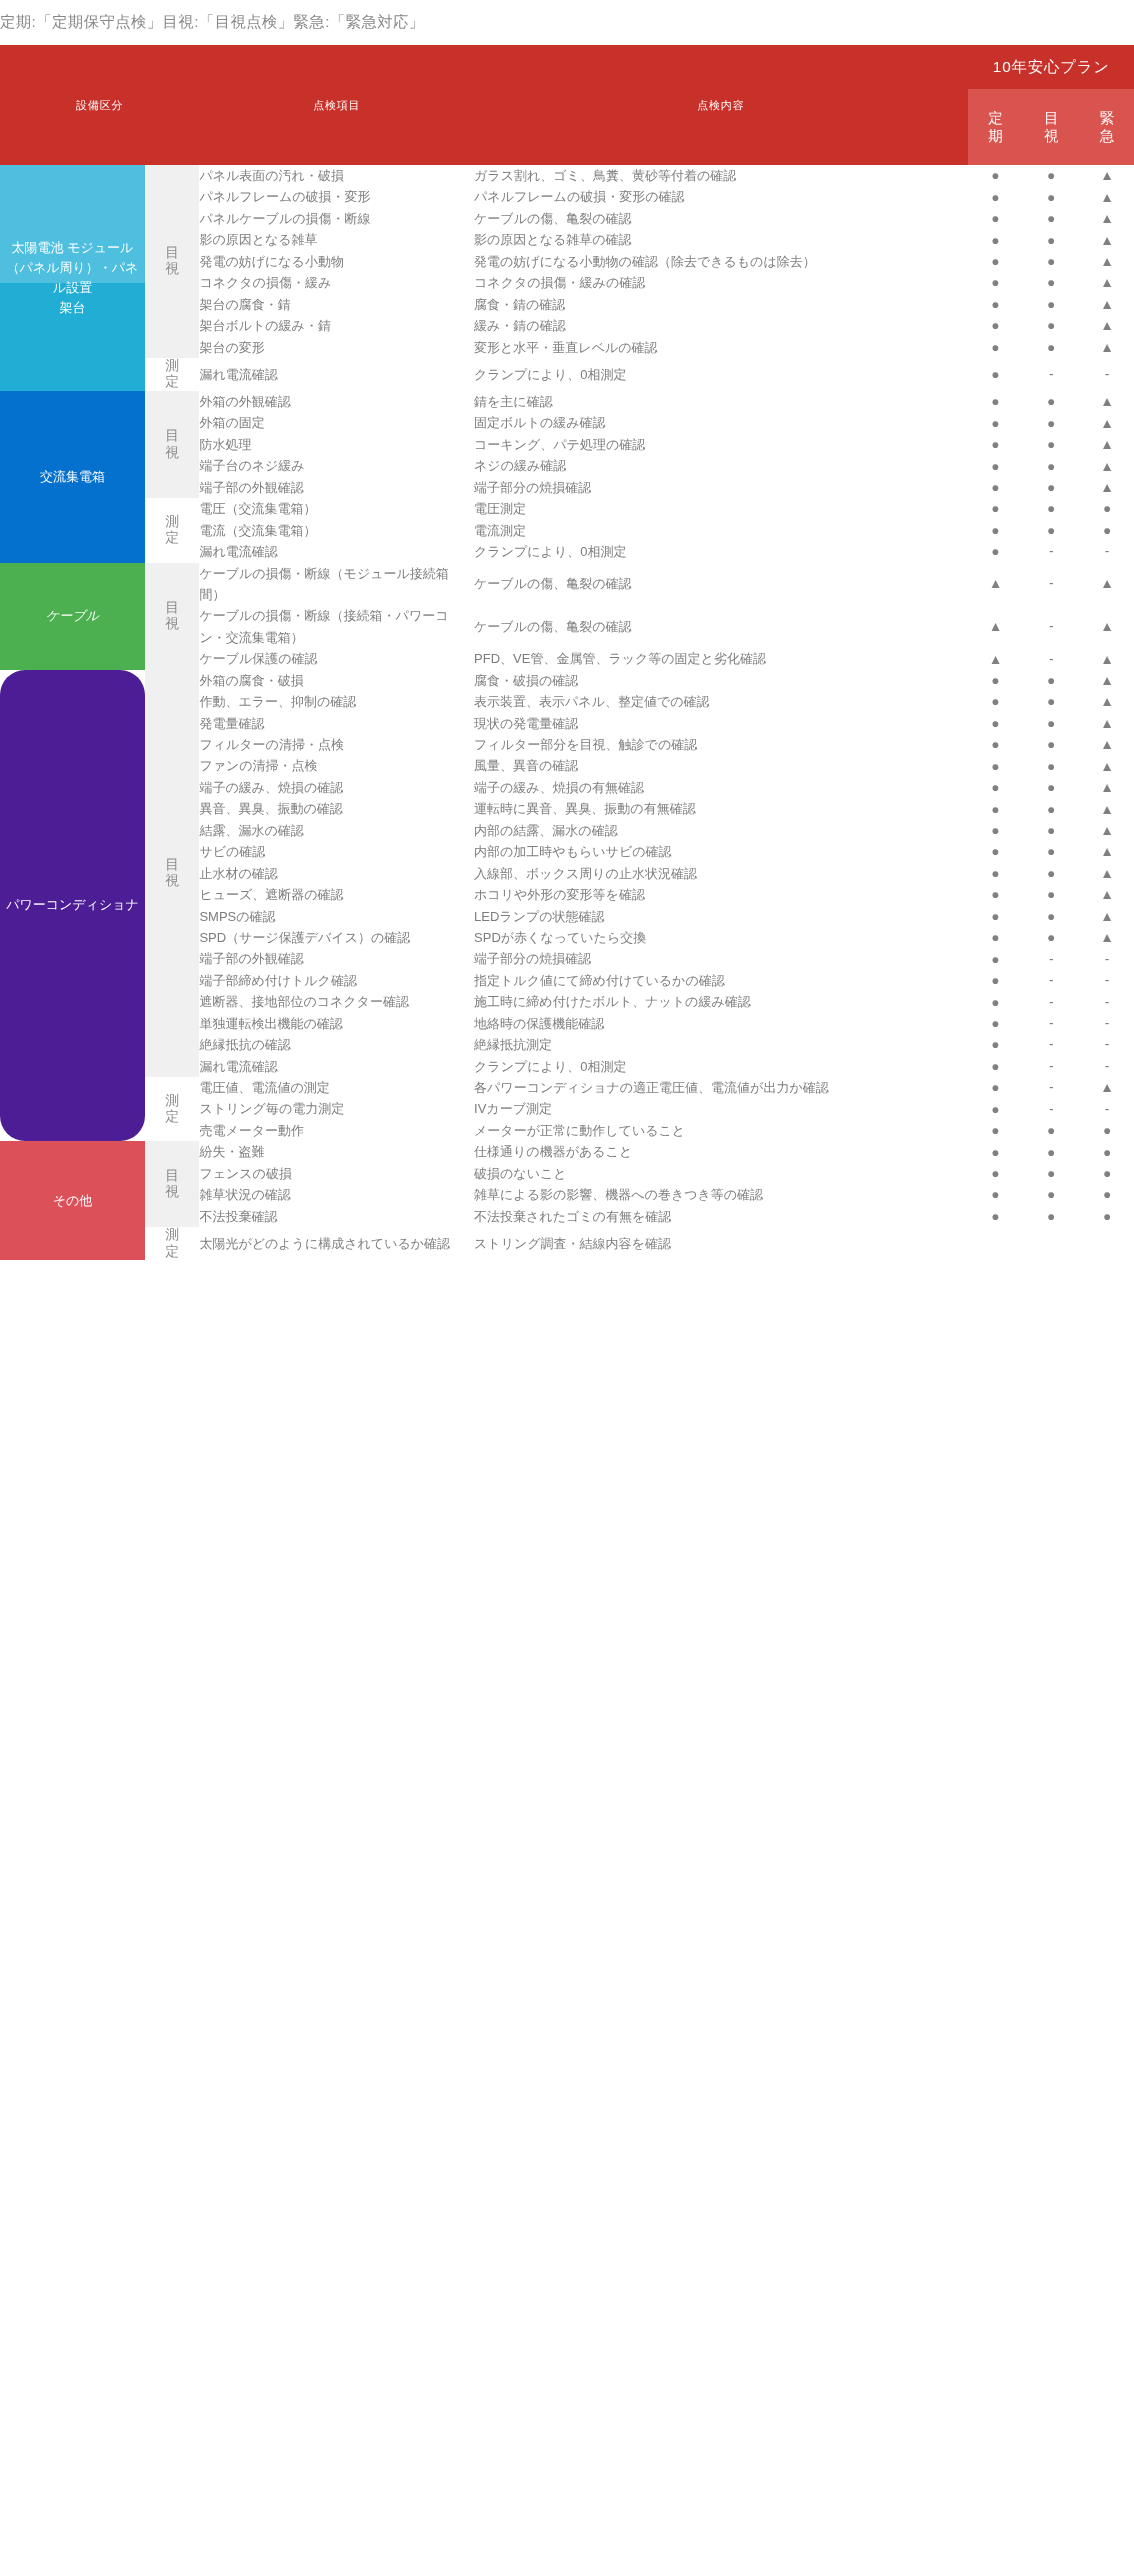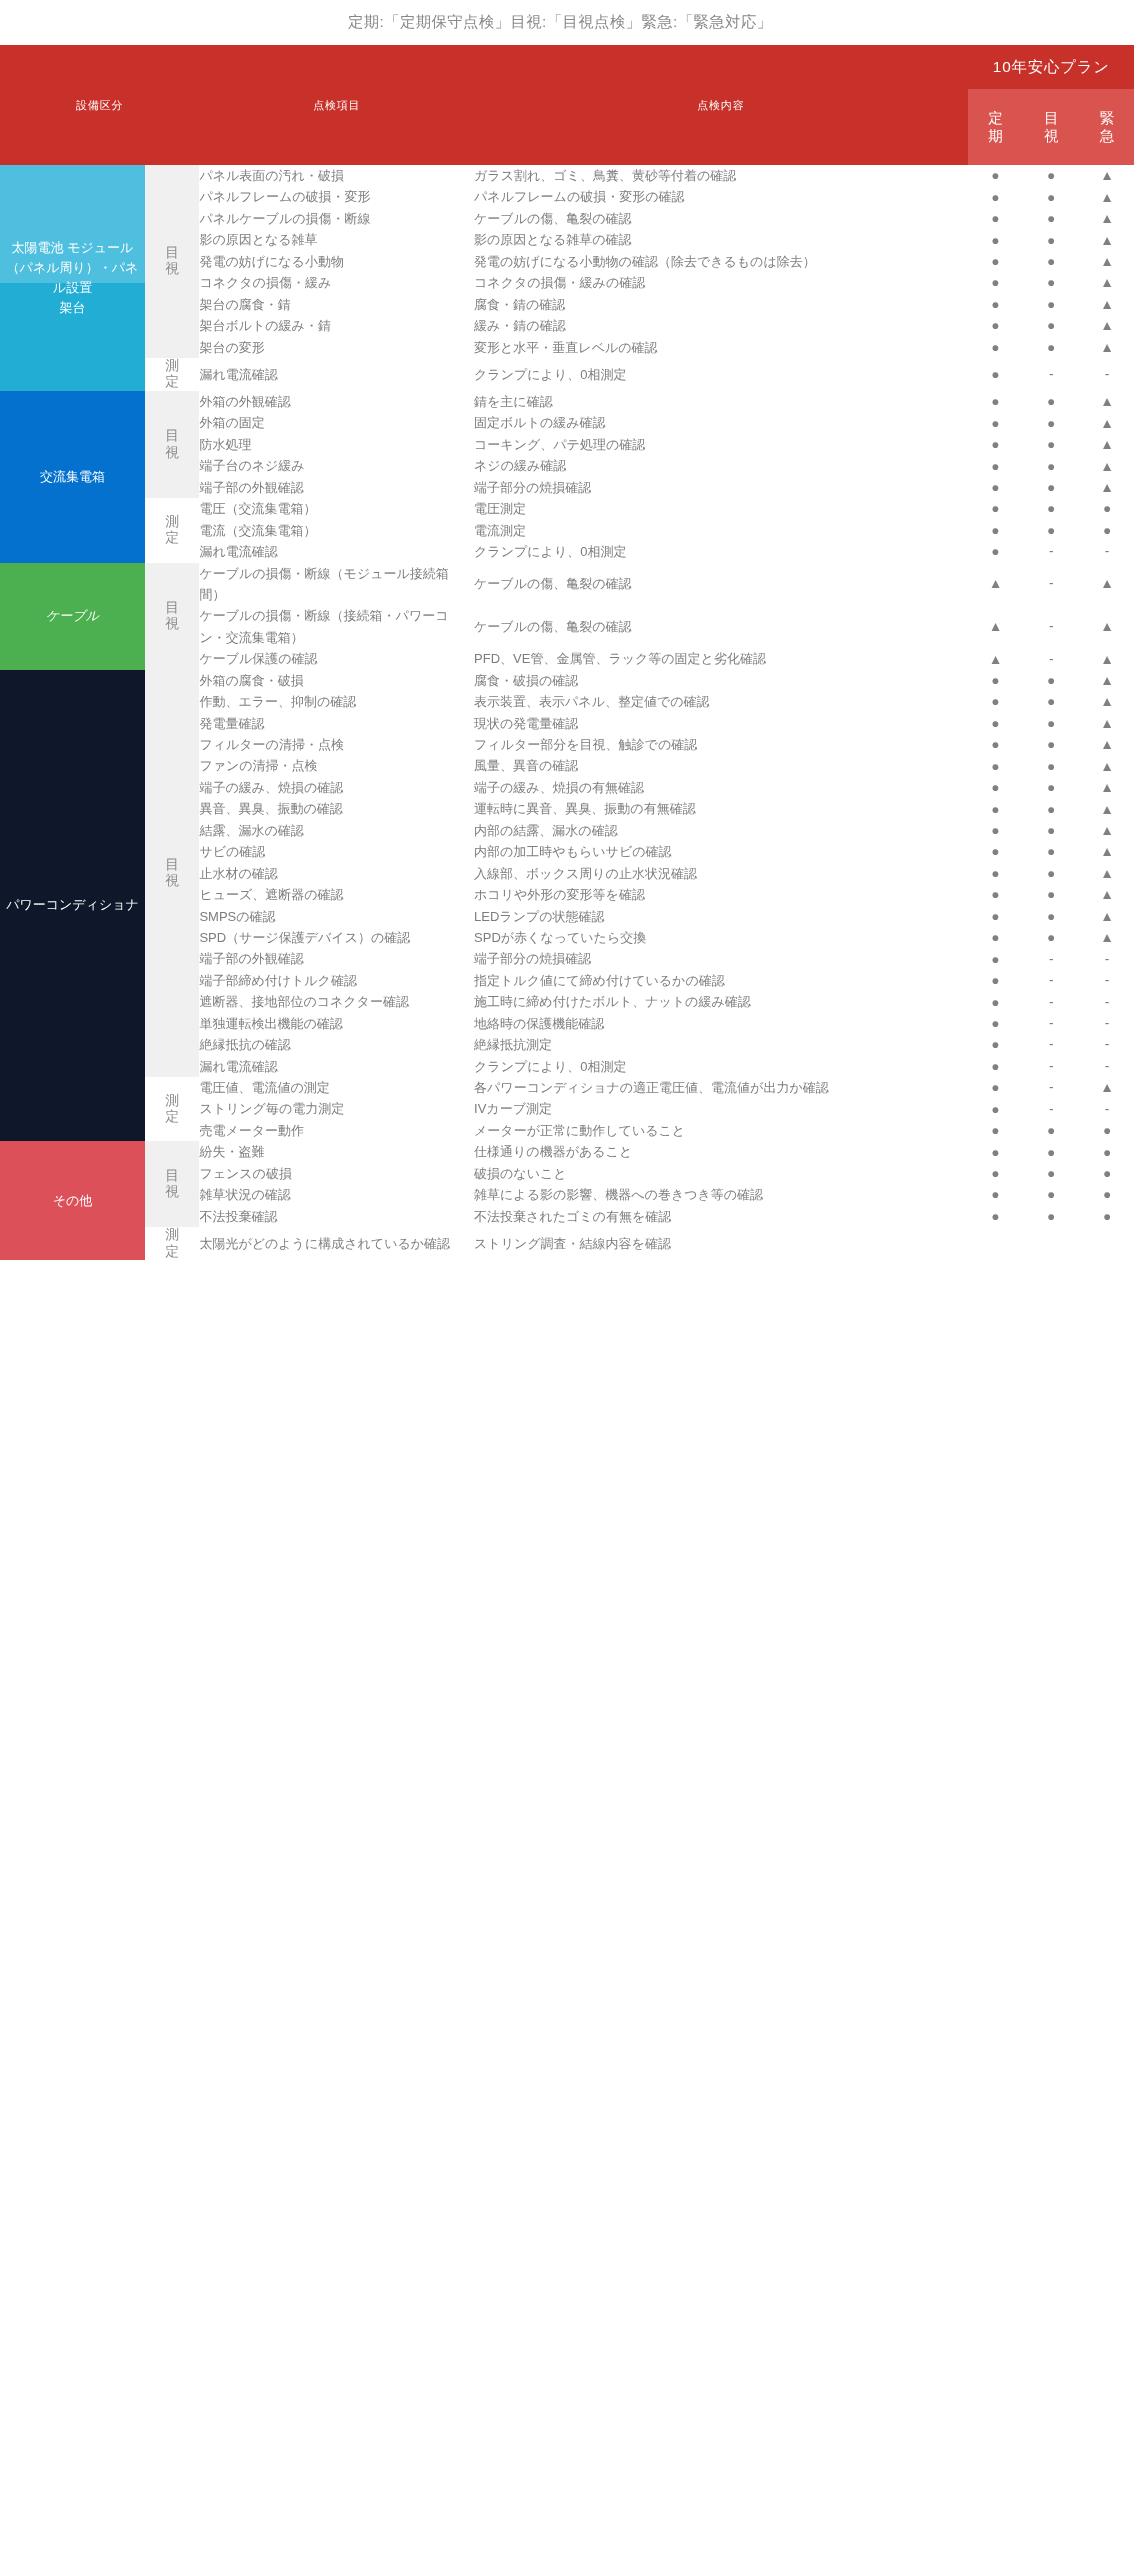--- a/index.html
+++ b/index.html
@@ -11,21 +11,21 @@
   #page {
     width: 1135px;
     min-height: 2576px;
     background: #ffffff;
     position: relative;
   }
   .legend-bar {
     height: 45px;
     display: flex;
     align-items: center;
-    justify-content: center;
+    justify-content: flex-start;
     padding-right: 14.6px;
     font-size: 15.4px;
     color: #888888;
     letter-spacing: 0.4px;
   }
   table.insp {
     border-collapse: collapse;
     table-layout: fixed;
     width: 1135px;
     border-spacing: 0;
@@ -303,21 +303,21 @@
           <td class="mark">▲</td>
         </tr>
         <tr>
           <td class="item">ケーブル保護の確認</td>
           <td class="detail">PFD、VE管、金属管、ラック等の固定と劣化確認</td>
           <td class="mark">▲</td>
           <td class="mark">-</td>
           <td class="mark">▲</td>
         </tr>
         <tr>
-          <td class="cat" rowspan="22" style="background: #0f172a;">
+          <td class="cat" rowspan="22" style="background: #4c1d95; border-radius: 25px;">
             <div>パワーコンディショナ</div>
           </td>
           <td class="method shaded" rowspan="19"><span>目視</span></td>
           <td class="item">外箱の腐食・破損</td>
           <td class="detail">腐食・破損の確認</td>
           <td class="mark">●</td>
           <td class="mark">●</td>
           <td class="mark">▲</td>
         </tr>
         <tr>

